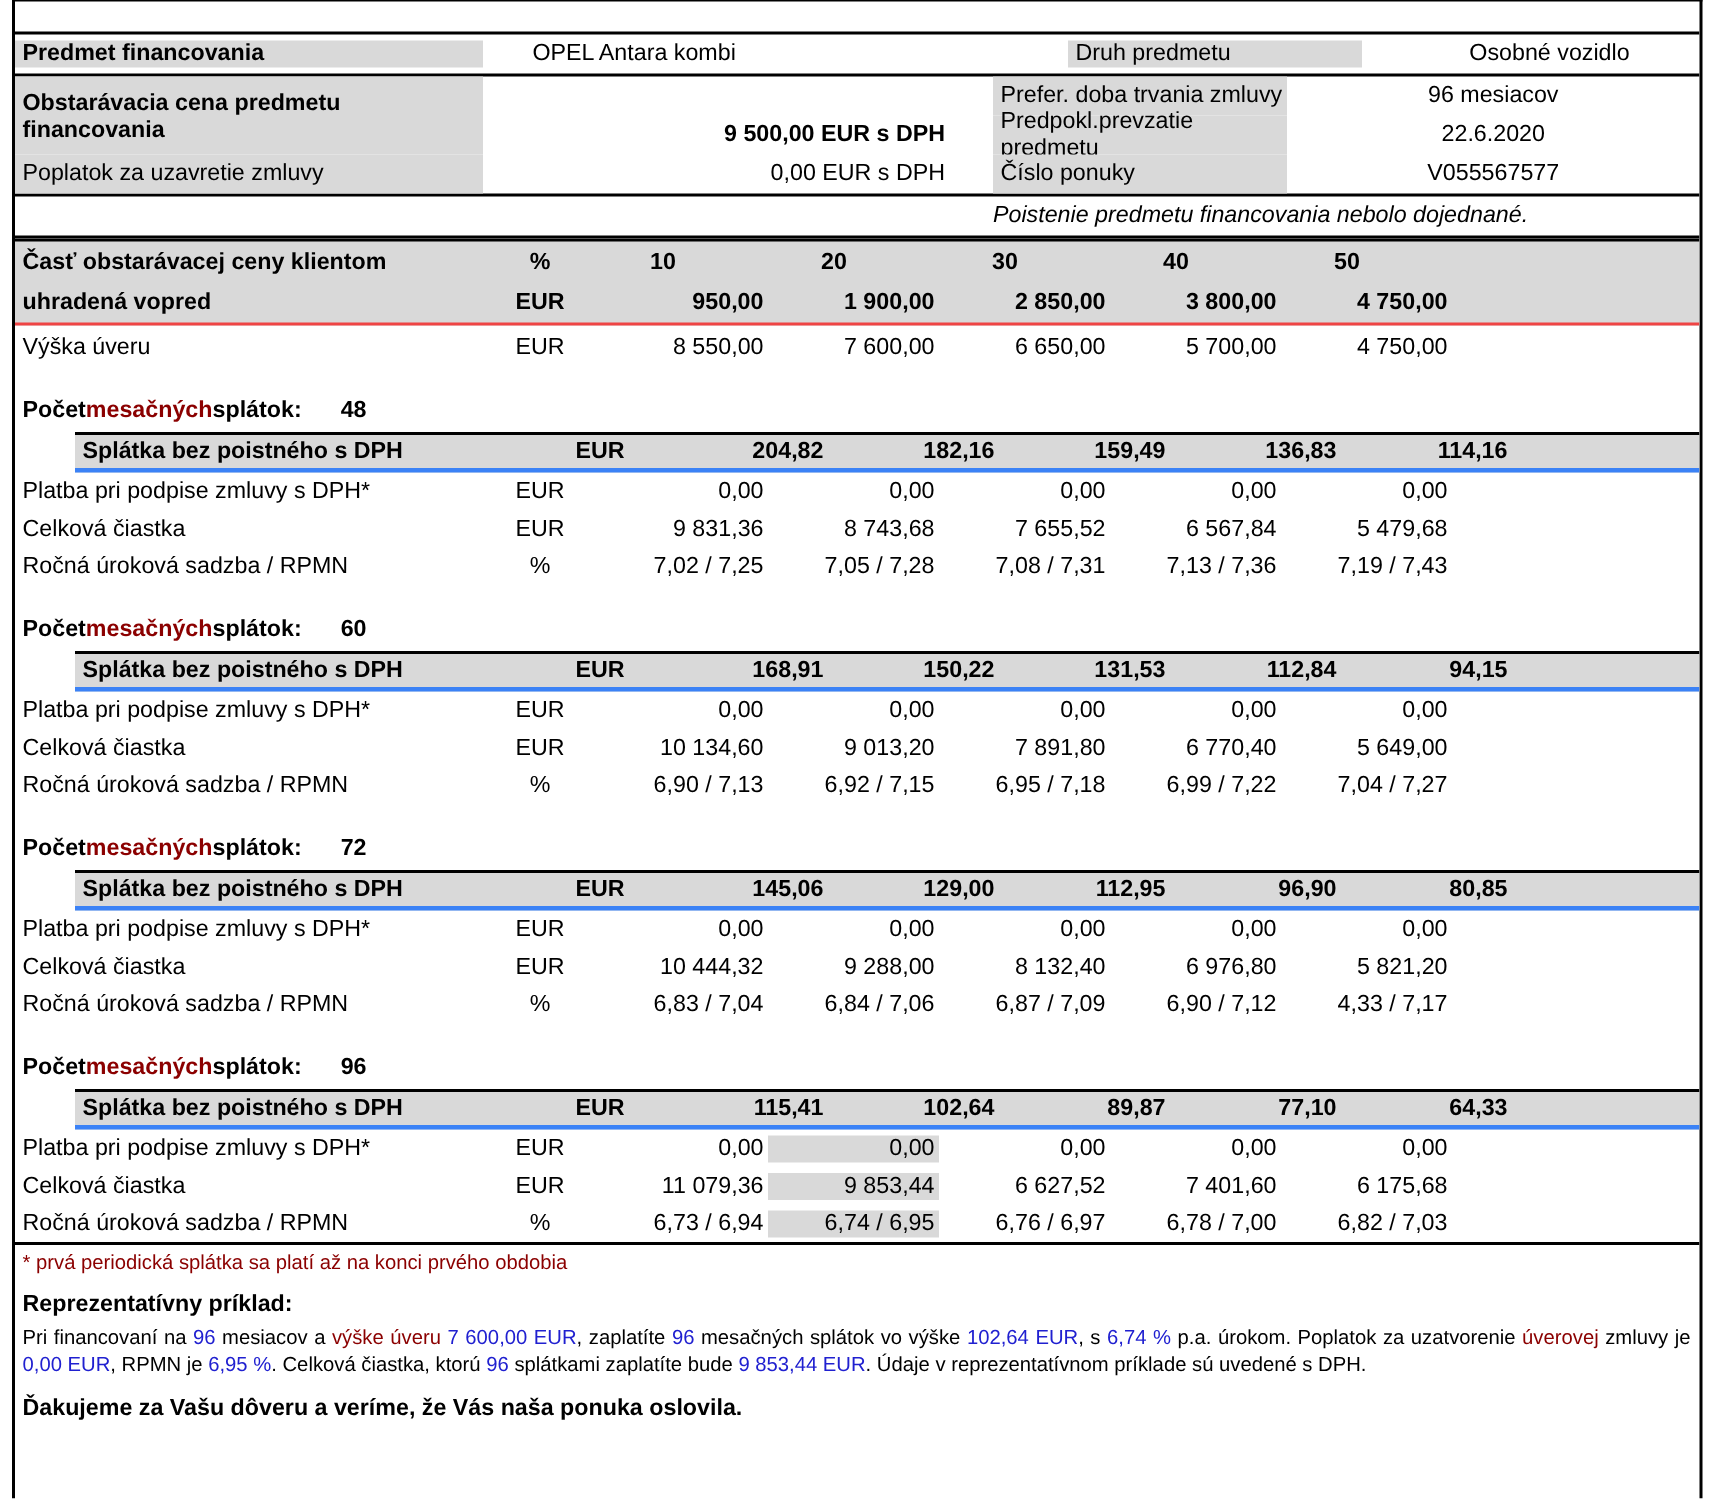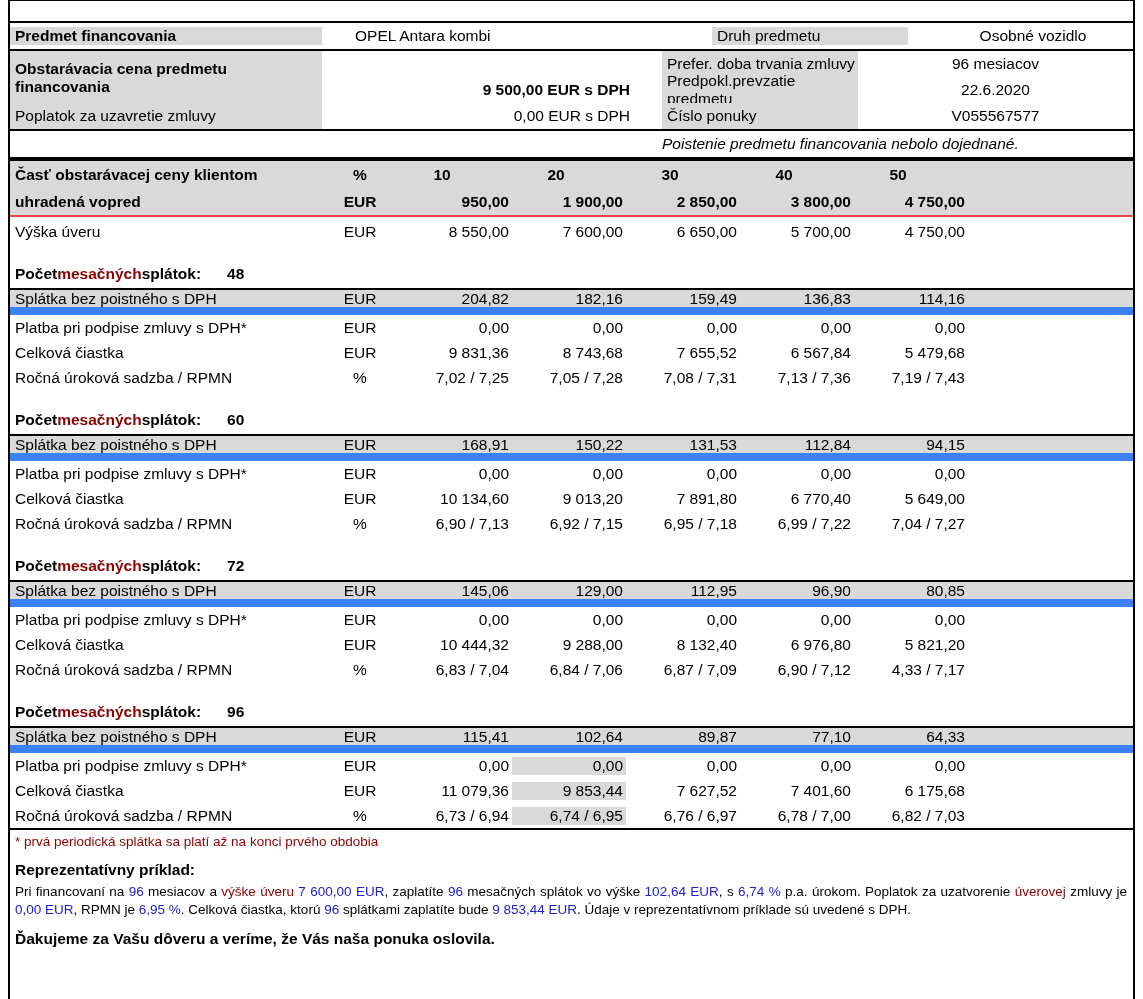--- a/index.html
+++ b/index.html
@@ -46,21 +46,21 @@
   .insurance{border-bottom:2px solid #000;height:28px;display:flex;align-items:center;padding-left:652px;font-style:italic;}
   
   .trow{display:grid;grid-template-columns:312px 76px repeat(5,114px) 1fr;align-items:center;}
   .lc{padding-left:5px;}
   .uc{text-align:center;}
   .vc{text-align:right;padding-right:3px;}
   .pcc{text-align:center;padding-right:26px;}
   .theader{background:var(--gray);border-top:2px solid #000;border-bottom:2px solid #ef4444;font-weight:bold;}
   .theader .line{height:27px;line-height:27px;}
   .loanrow{height:26px;margin-top:2px;}
-  .band{background:var(--gray);border-top:2px solid #000;border-bottom:8px solid #3b82f6;height:27px;font-weight:normal;}
+  .band{background:var(--gray);border-top:2px solid #000;border-bottom:3px solid #3b82f6;height:27px;font-weight:bold;margin-left:40px;}
   .drow{height:25px;}
   .drow:first-of-type{margin-top:2px;}
   .countrow{height:24px;margin-top:18px;display:flex;align-items:center;padding-left:5px;font-weight:bold;}
   .countrow .red{color:var(--red);}
   .countrow .months{margin-left:26px;}
   .hl{background:var(--gray);}
   .section .band{margin-top:2px;}
   
   .footnote{border-top:2px solid #000;color:var(--red);font-size:13.5px;padding:4px 0 4px 5px;}
   .ex-title{font-weight:bold;margin:8px 0 4px 5px;}
@@ -303,21 +303,21 @@
           <div class="vc">0,00</div>
           <div class="vc">0,00</div>
           <div class="vc">0,00</div>
           <div></div>
         </div>
         <div class="trow drow">
           <div class="lc">Celková čiastka</div>
           <div class="uc">EUR</div>
           <div class="vc">11 079,36</div>
           <div class="vc hl">9 853,44</div>
-          <div class="vc">7 627,52</div>
+          <div class="vc">6 627,52</div>
           <div class="vc">7 401,60</div>
           <div class="vc">6 175,68</div>
           <div></div>
         </div>
         <div class="trow drow">
           <div class="lc">Ročná úroková sadzba / RPMN</div>
           <div class="uc">%</div>
           <div class="vc">6,73 / 6,94</div>
           <div class="vc hl">6,74 / 6,95</div>
           <div class="vc">6,76 / 6,97</div>

